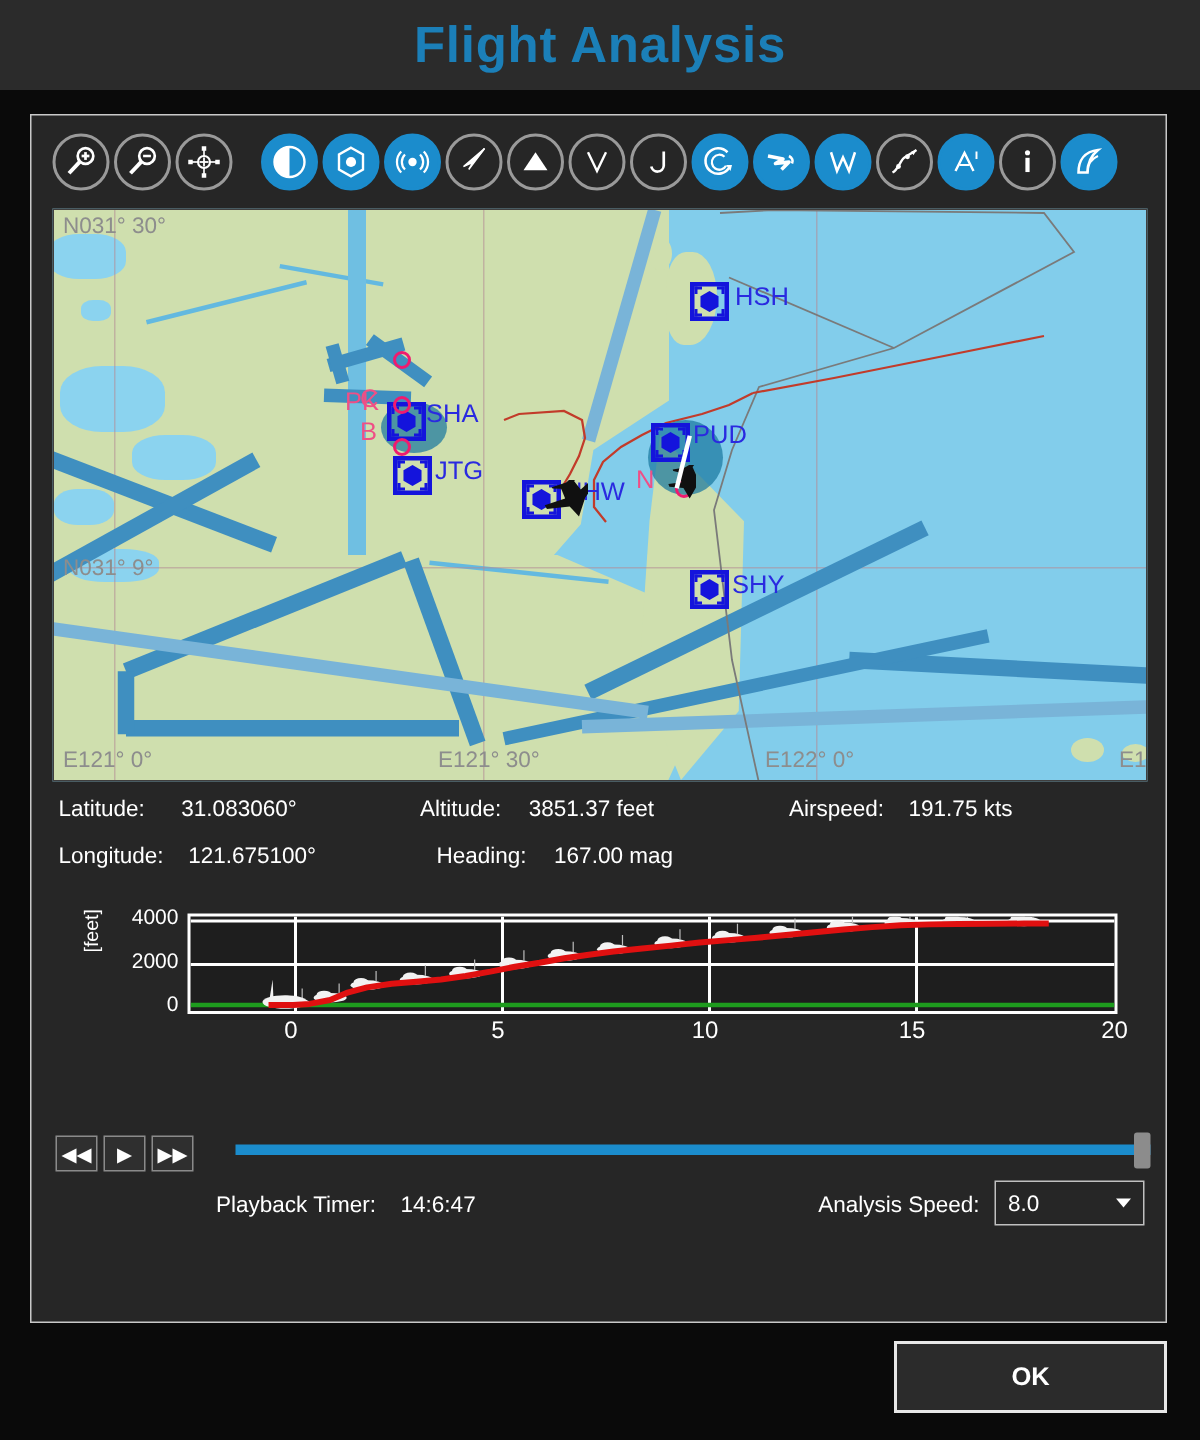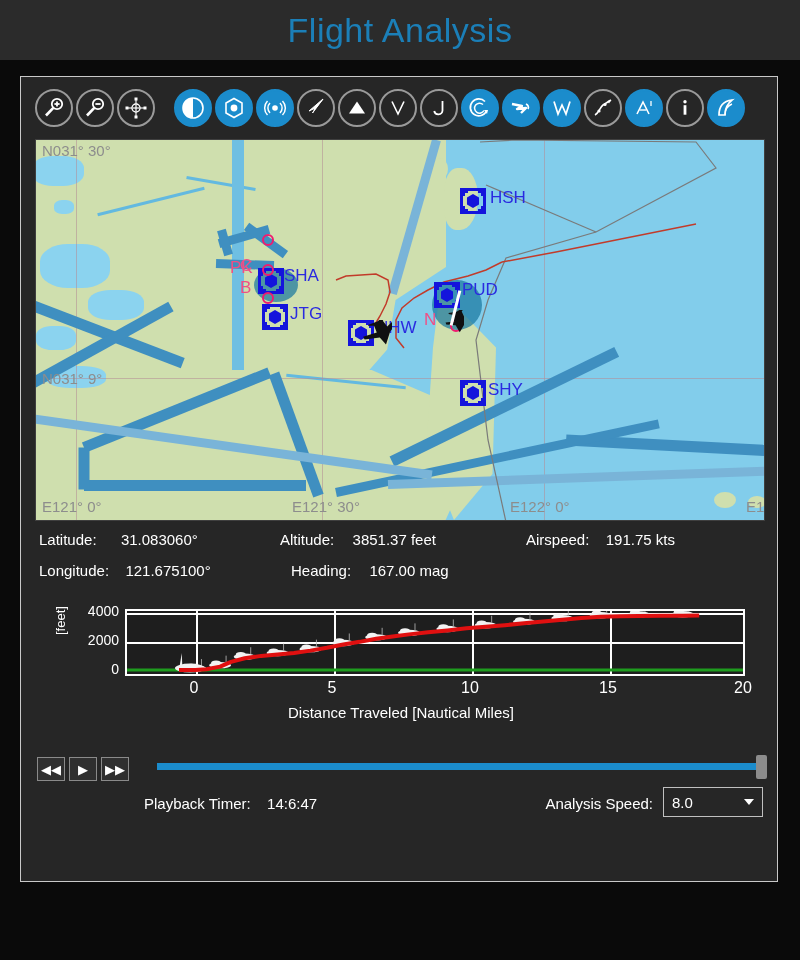--- a/index.html
+++ b/index.html
@@ -19,21 +19,21 @@
   #titlebar {
     height: 60px;
     background: #2b2b2b;
     display: flex;
     align-items: center;
     justify-content: center;
   }
   #titlebar .title-text {
     color: #1b7fb8;
     font-size: 34px;
-    font-weight: 400;
+    font-weight: 700;
     letter-spacing: 0.5px;
   }
 
   
   #outer {
     position: absolute;
     top: 60px; left: 0;
     width: 800px; height: 900px;
     background: #0a0a0a;
   }
@@ -728,21 +728,20 @@
             <polyline points="52.01777777777778,59.0625 60.23111111111111,59.0625 68.44444444444444,59.0625 79.39555555555556,58.275 93.08444444444444,55.65 104.03555555555556,50.925 117.72444444444443,47.25 134.1511111111111,44.8875 150.57777777777778,43.575 167.00444444444443,42 183.43111111111114,39.6375 199.85777777777776,36.75 216.28444444444446,33.46875 232.7111111111111,30.84375 249.13777777777779,27.824999999999996 265.5644444444444,25.4625 281.99111111111114,23.362500000000004 301.15555555555557,21.262500000000003 320.32,19.425000000000004 339.4844444444444,17.325000000000003 358.64888888888885,15.75 377.8133333333334,14.174999999999997 396.9777777777778,12.337499999999999 416.14222222222224,10.5 435.3066666666667,8.662499999999994 454.47111111111116,7.087500000000006 473.6355555555556,5.774999999999999 492.8,5.25 511.96444444444444,4.987500000000004 533.8666666666667,4.856249999999996 555.7688888888889,4.724999999999994 572.1955555555555,4.59375" fill="none" stroke="#e01010" stroke-width="4" stroke-linejoin="round" vector-effect="non-scaling-stroke"></polyline>
           </svg>
       </div>
 
       <div class="xtick-label" style="left:153px;top:72px;">0</div>
       <div class="xtick-label" style="left:291px;top:72px;">5</div>
       <div class="xtick-label" style="left:429px;top:72px;">10</div>
       <div class="xtick-label" style="left:567px;top:72px;">15</div>
       <div class="xtick-label" style="left:702px;top:72px;">20</div>
 
-      <div id="chart-xlabel">Distance Traveled [Nautical Miles]</div>
     </div>
 
     <div id="playback">
       <div class="pb-btn" style="left:16px;top:8px;">◀◀</div>
       <div class="pb-btn" style="left:48px;top:8px;">▶</div>
       <div class="pb-btn" style="left:80px;top:8px;">▶▶</div>
 
       <div id="slider-track"></div>
       <div id="slider-thumb"></div>
 
@@ -753,13 +752,14 @@
       </div>
 
       <div id="pb-speed-label">Analysis Speed:</div>
       <div id="pb-speed-select">
         <span>8.0</span>
         <span class="caret"></span>
       </div>
     </div>
   </div>
 
+  <div id="ok-button">OK</div>
 </div>
 
 </body></html>

